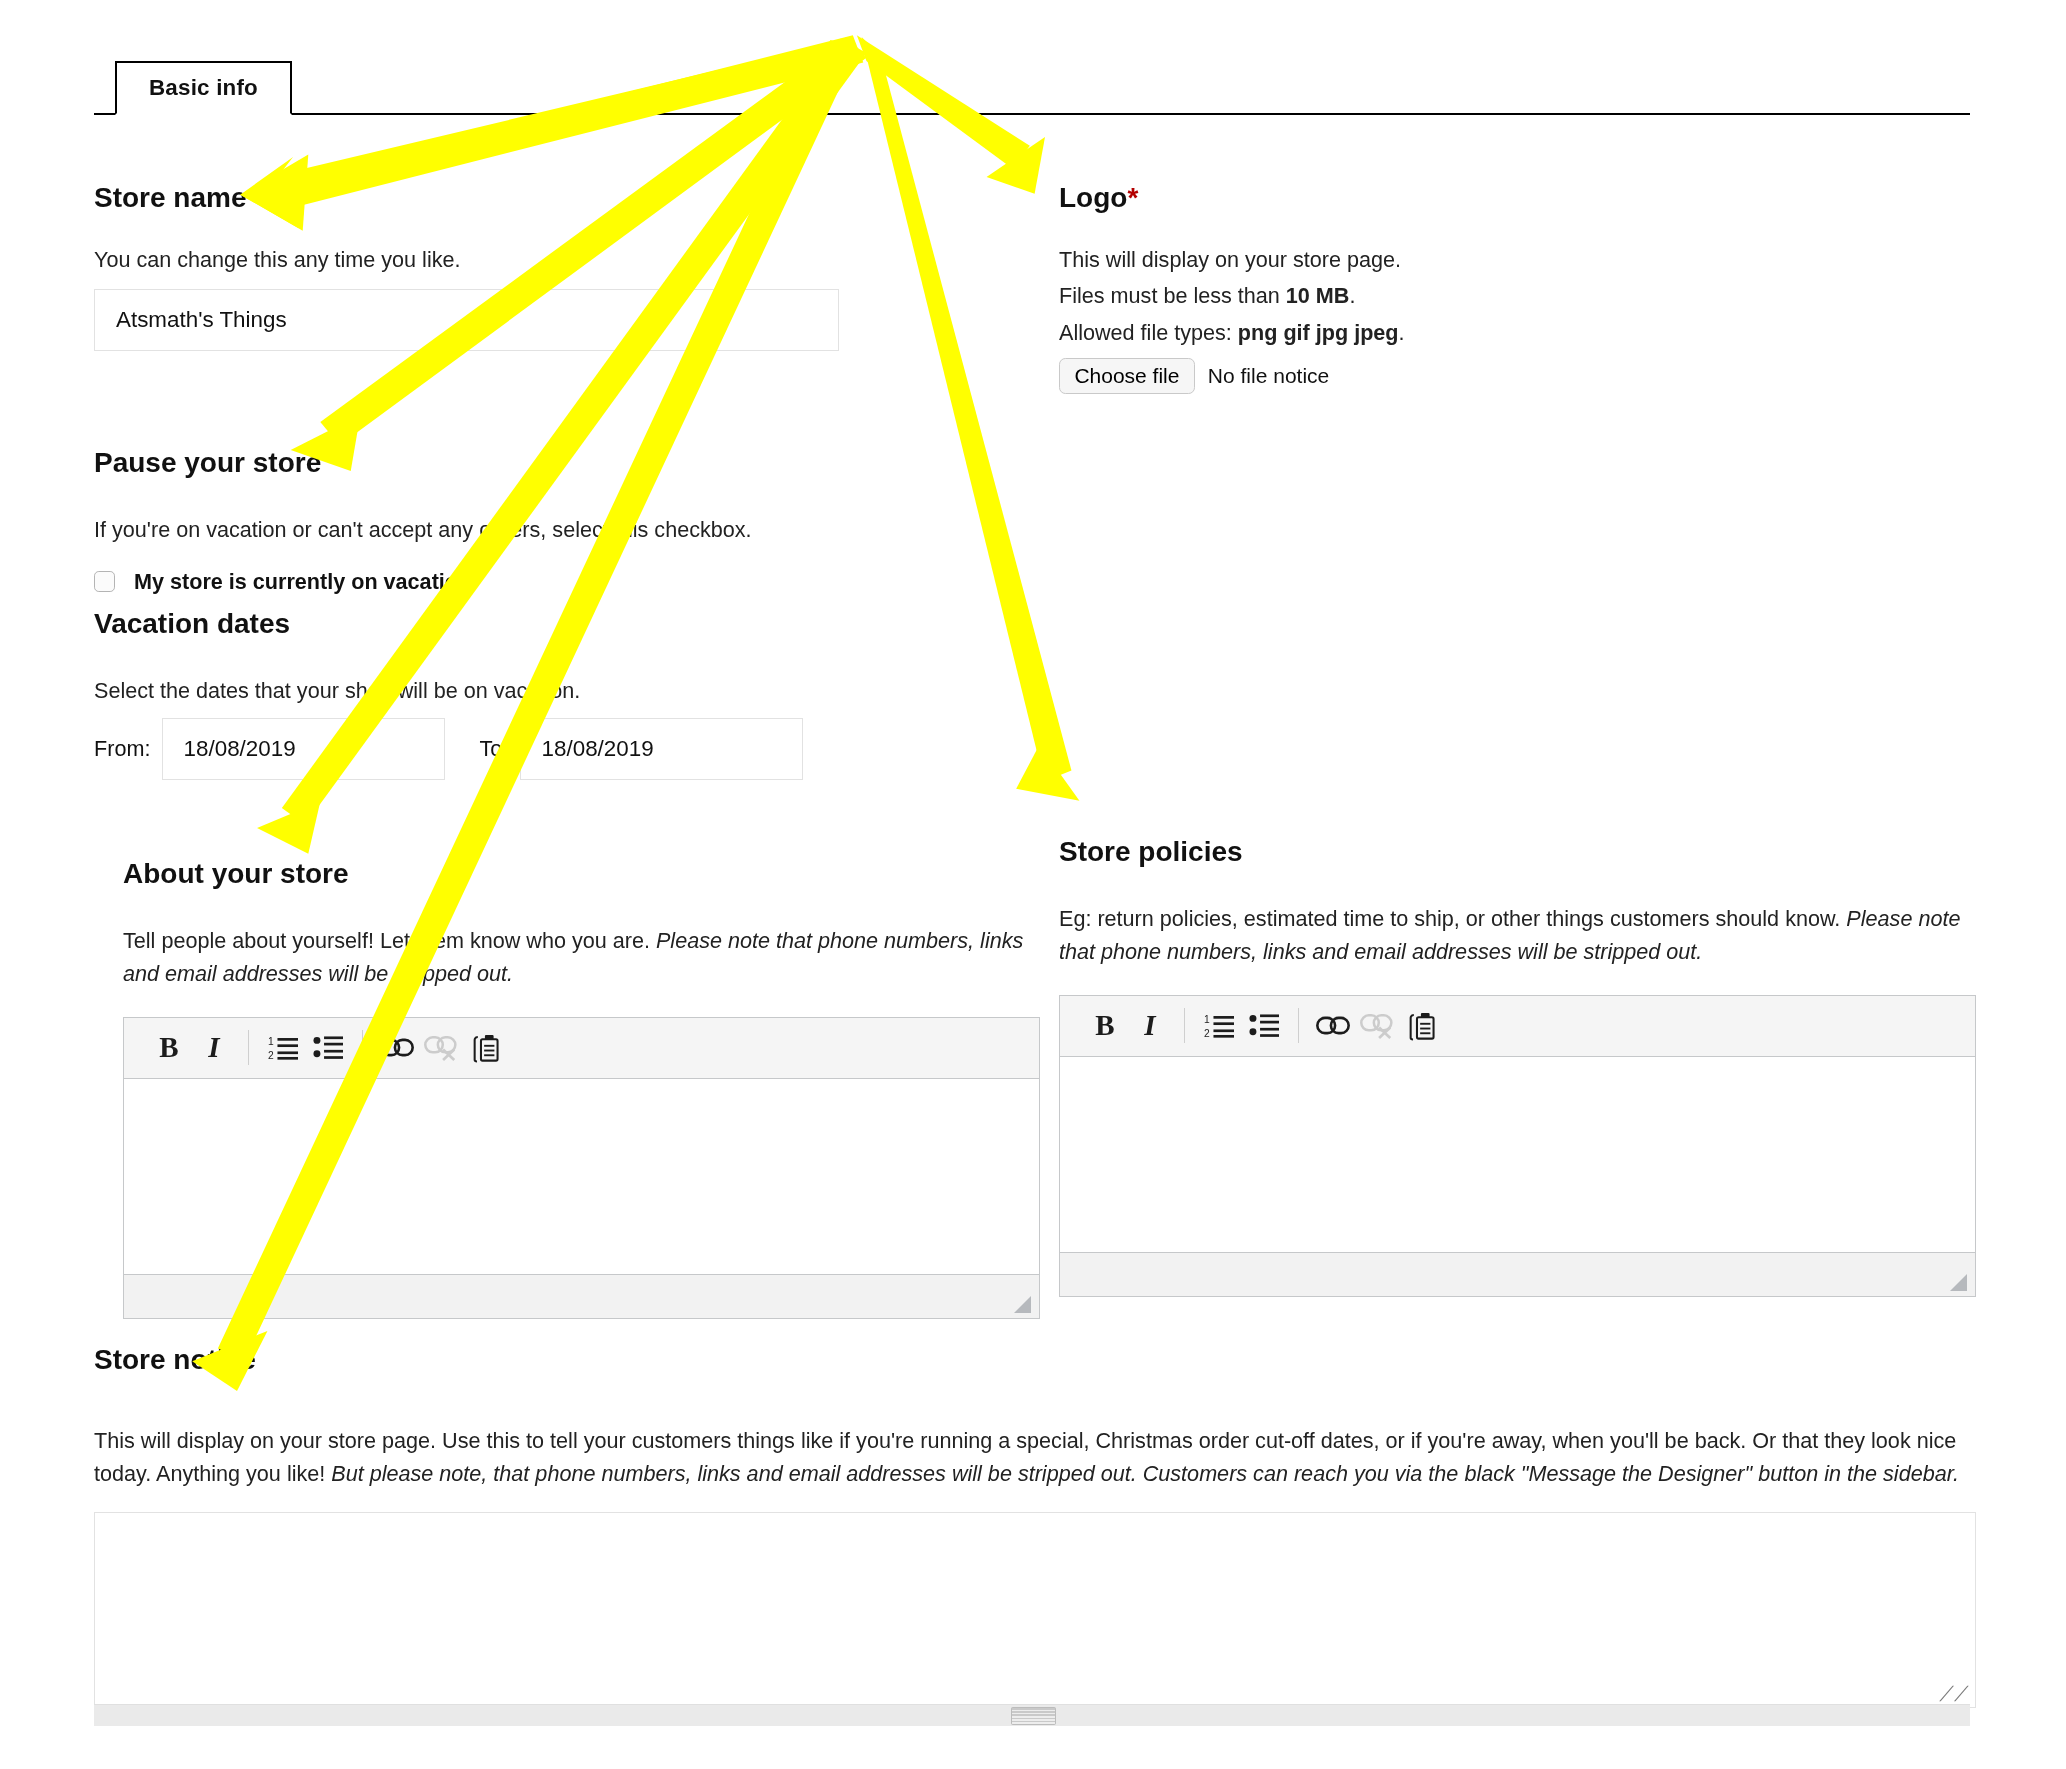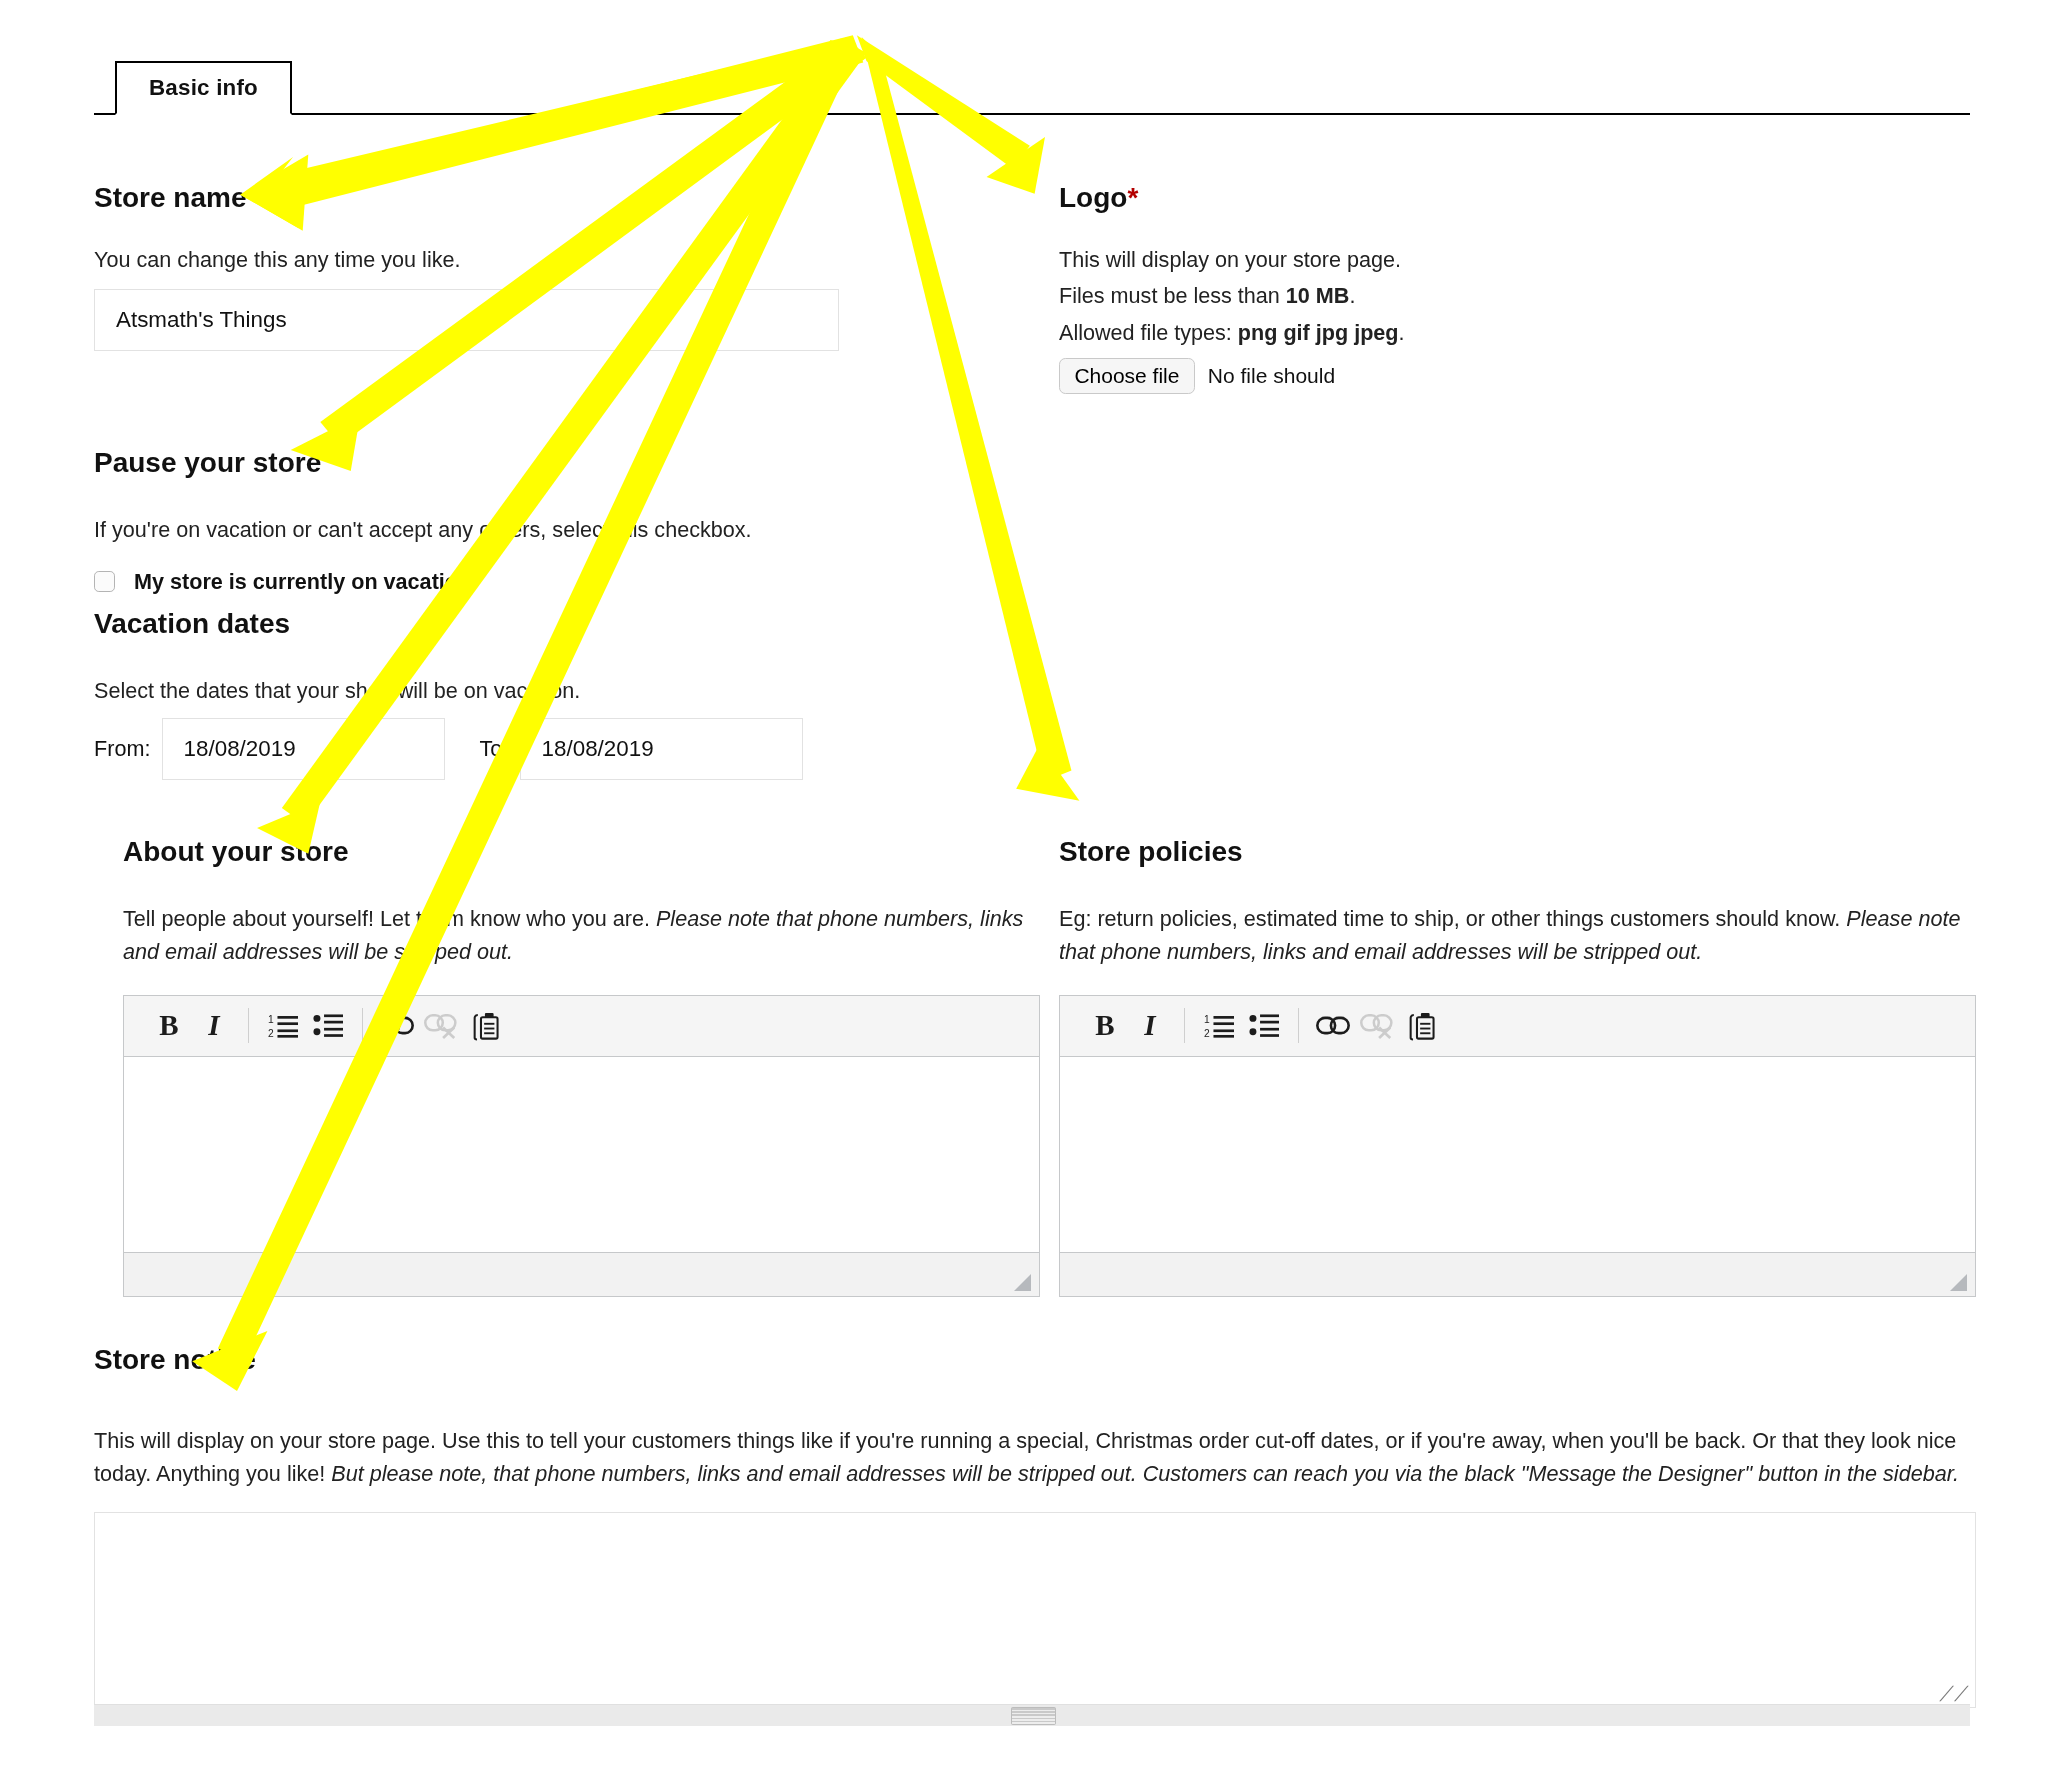--- a/index.html
+++ b/index.html
@@ -304,21 +304,21 @@
     </div>
     <div class="field-desc" style="margin-top:29px;">This will display on your store page.</div>
     <div class="field-desc" style="margin-top:3.2px;">
       <span>Files must be less than </span><b>10 MB</b><span>.</span>
     </div>
     <div class="field-desc" style="margin-top:3.2px;">
       <span>Allowed file types: </span><b>png gif jpg jpeg</b><span>.</span>
     </div>
     <div class="file-row" style="margin-top:8px;">
       <button class="choose-file-btn">Choose file</button>
-      <span class="file-status">No file should</span>
+      <span class="file-status">No file notice</span>
     </div>
   </div>
 
   <div class="col-left" style="top:448px;">
     <div class="field-label">Pause your store</div>
     <div class="field-desc" style="margin-top:34px;">If you're on vacation or can't accept any orders, select this checkbox.</div>
     <div class="checkbox-row" style="margin-top:22.4px;">
       <span class="cbox"></span>
       <span class="cbox-label">My store is currently on vacation</span>
     </div>
@@ -329,21 +329,21 @@
     <div class="field-desc" style="margin-top:34px;">Select the dates that your shop will be on vacation.</div>
     <div class="date-row" style="margin-top:11.2px;">
       <span class="date-prefix">From:</span>
       <input class="date-input" type="text" value="18/08/2019" style="">
       <span class="date-gap"></span>
       <span class="date-prefix">To:</span>
       <input class="date-input" type="text" value="18/08/2019" style="">
     </div>
   </div>
 
-  <div class="col-left" style="top:837px;padding-left:29px;">
+  <div class="col-left" style="top:859px;padding-left:29px;">
     <div class="field-label">About your store</div>
     <div class="field-desc" style="margin-top:34px; width:905px;">
       <span>Tell people about yourself! Let them know who you are. </span><i>Please note that phone numbers, links and email addresses will be stripped out.</i>
     </div>
     <div class="editor" style="width:917px; margin-top:26px;">
       <div class="editor-toolbar">
         <div class="tb-btn">
             <span class="tb-bold">B</span>
           </div>
         <div class="tb-btn">

